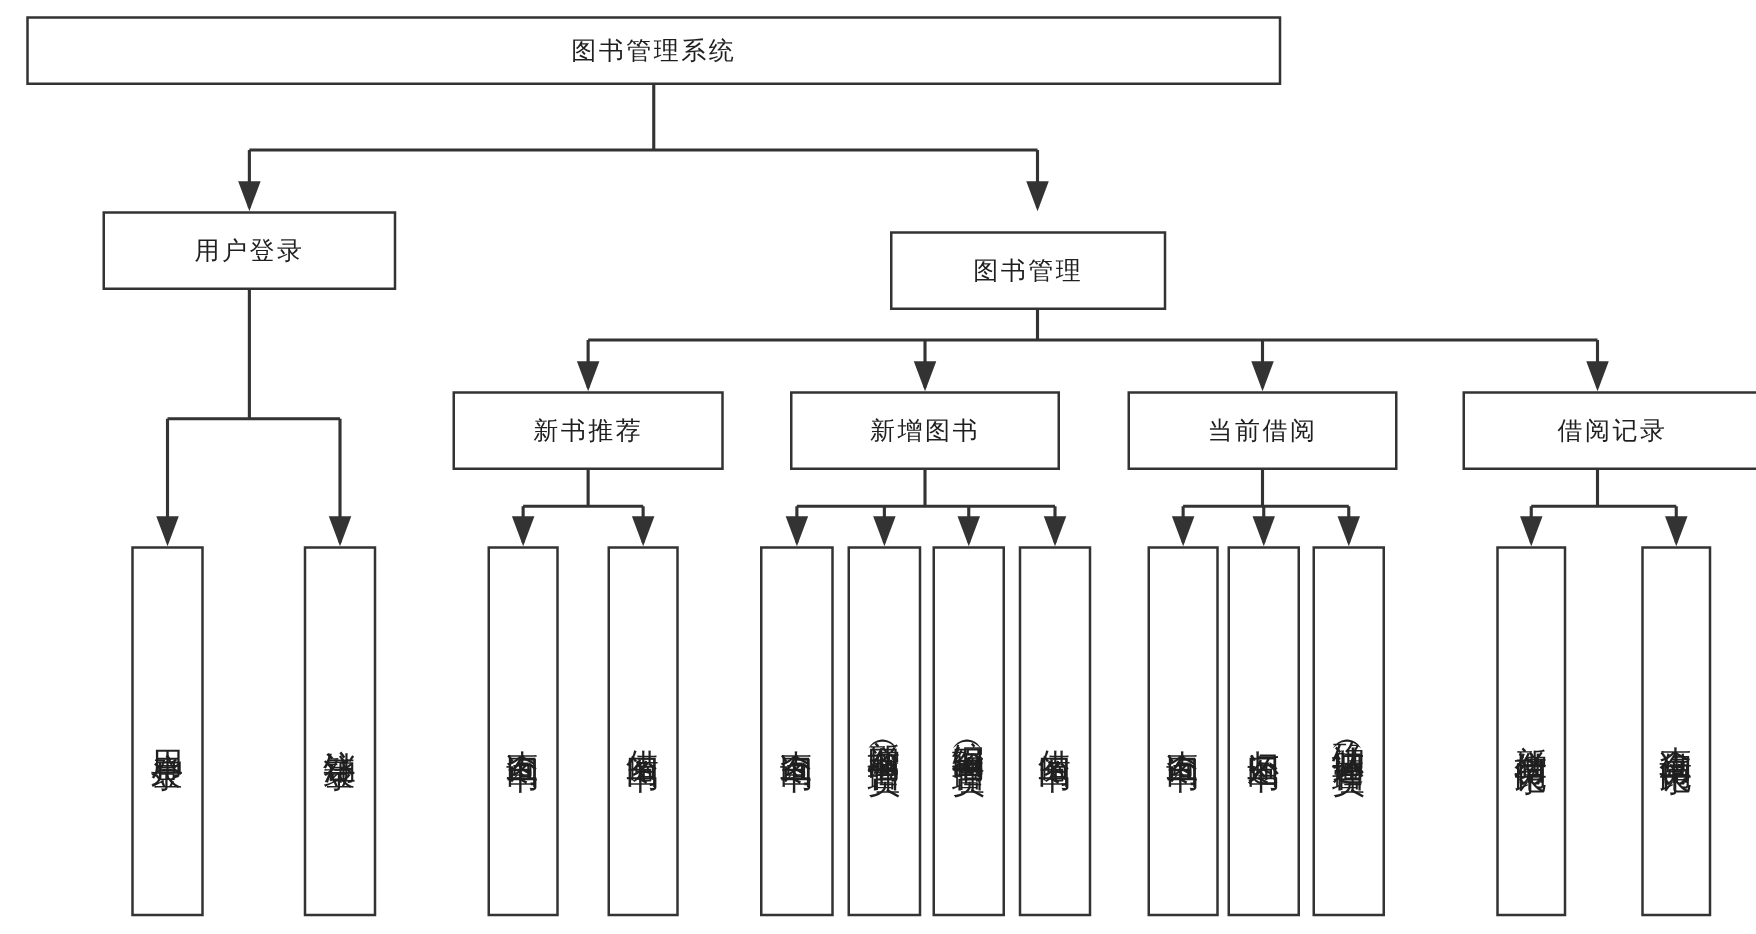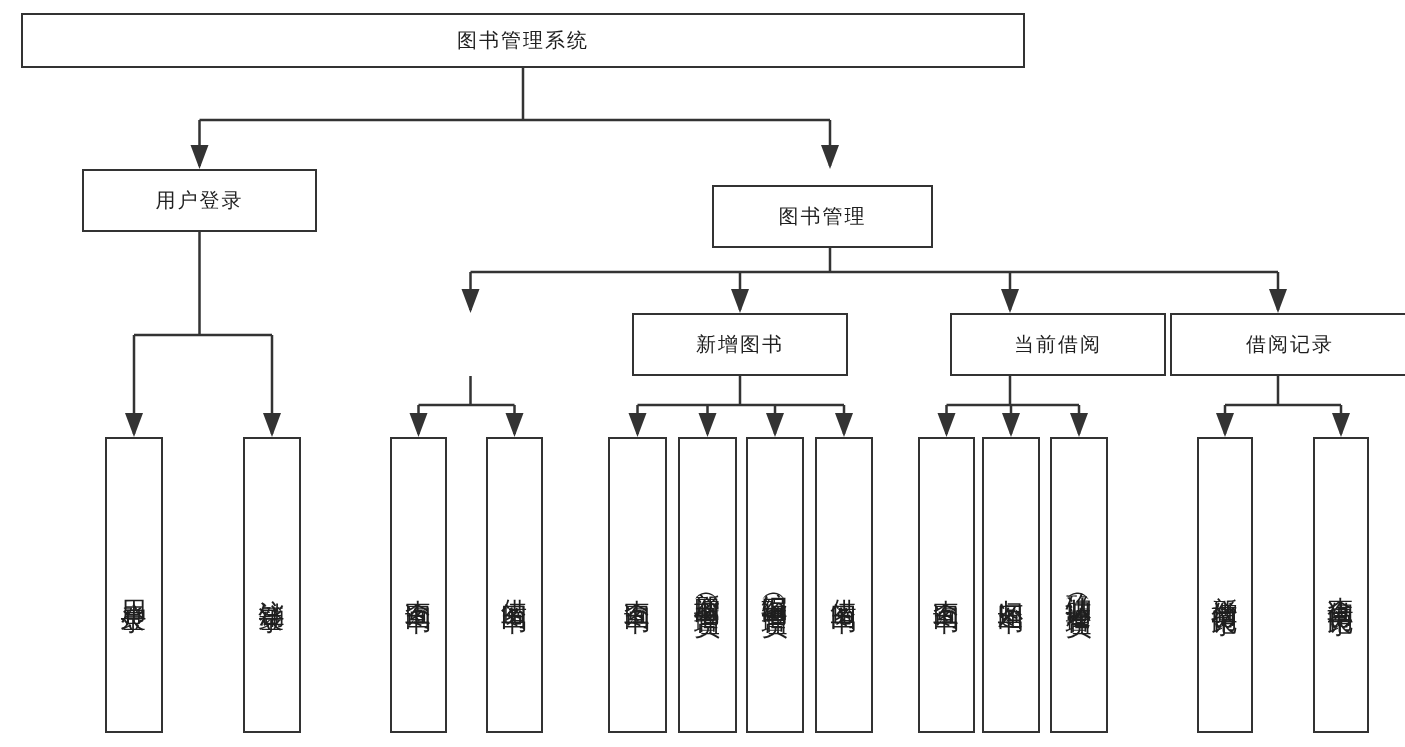--- a/index.html
+++ b/index.html
@@ -21,21 +21,21 @@
     display:flex;align-items:center;justify-content:center;
     color:#1f1f1f;
     z-index:2;
   }
   .hlabel{font-size:20px;letter-spacing:2px;white-space:nowrap;}
   .root{left:21px;top:13px;width:1004px;height:55px;}
   .lvl2a{left:82px;top:169px;width:235px;height:63px;}
   .lvl2b{left:712px;top:169px;width:221px;height:63px;margin-top:16px;}
   .lvl3a{left:362px;top:313px;width:217px;height:63px;}
   .lvl3b{left:632px;top:313px;width:216px;height:63px;}
-  .lvl3c{left:902px;top:313px;width:216px;height:63px;margin-left:48px;}
+  .lvl3c{left:902px;top:313px;width:216px;height:63px;}
   .lvl3d{left:1170px;top:313px;width:240px;height:63px;}
   .leaf{top:437px;height:296px;}
   .leaf .vtext{
     writing-mode:vertical-rl;
     text-orientation:mixed;
     font-size:26px;
     letter-spacing:3px;
     line-height:1;
     white-space:nowrap;
   }
@@ -94,20 +94,23 @@
     <span>图书管理系统</span>
   </div>
 
   <div class="node lvl2a hlabel">
     <span>用户登录</span>
   </div>
   <div class="node lvl2b hlabel">
     <span>图书管理</span>
   </div>
 
+  <div class="node lvl3a hlabel">
+    <span>新书推荐</span>
+  </div>
   <div class="node lvl3b hlabel">
     <span>新增图书</span>
   </div>
   <div class="node lvl3c hlabel">
     <span>当前借阅</span>
   </div>
   <div class="node lvl3d hlabel">
     <span>借阅记录</span>
   </div>
 

